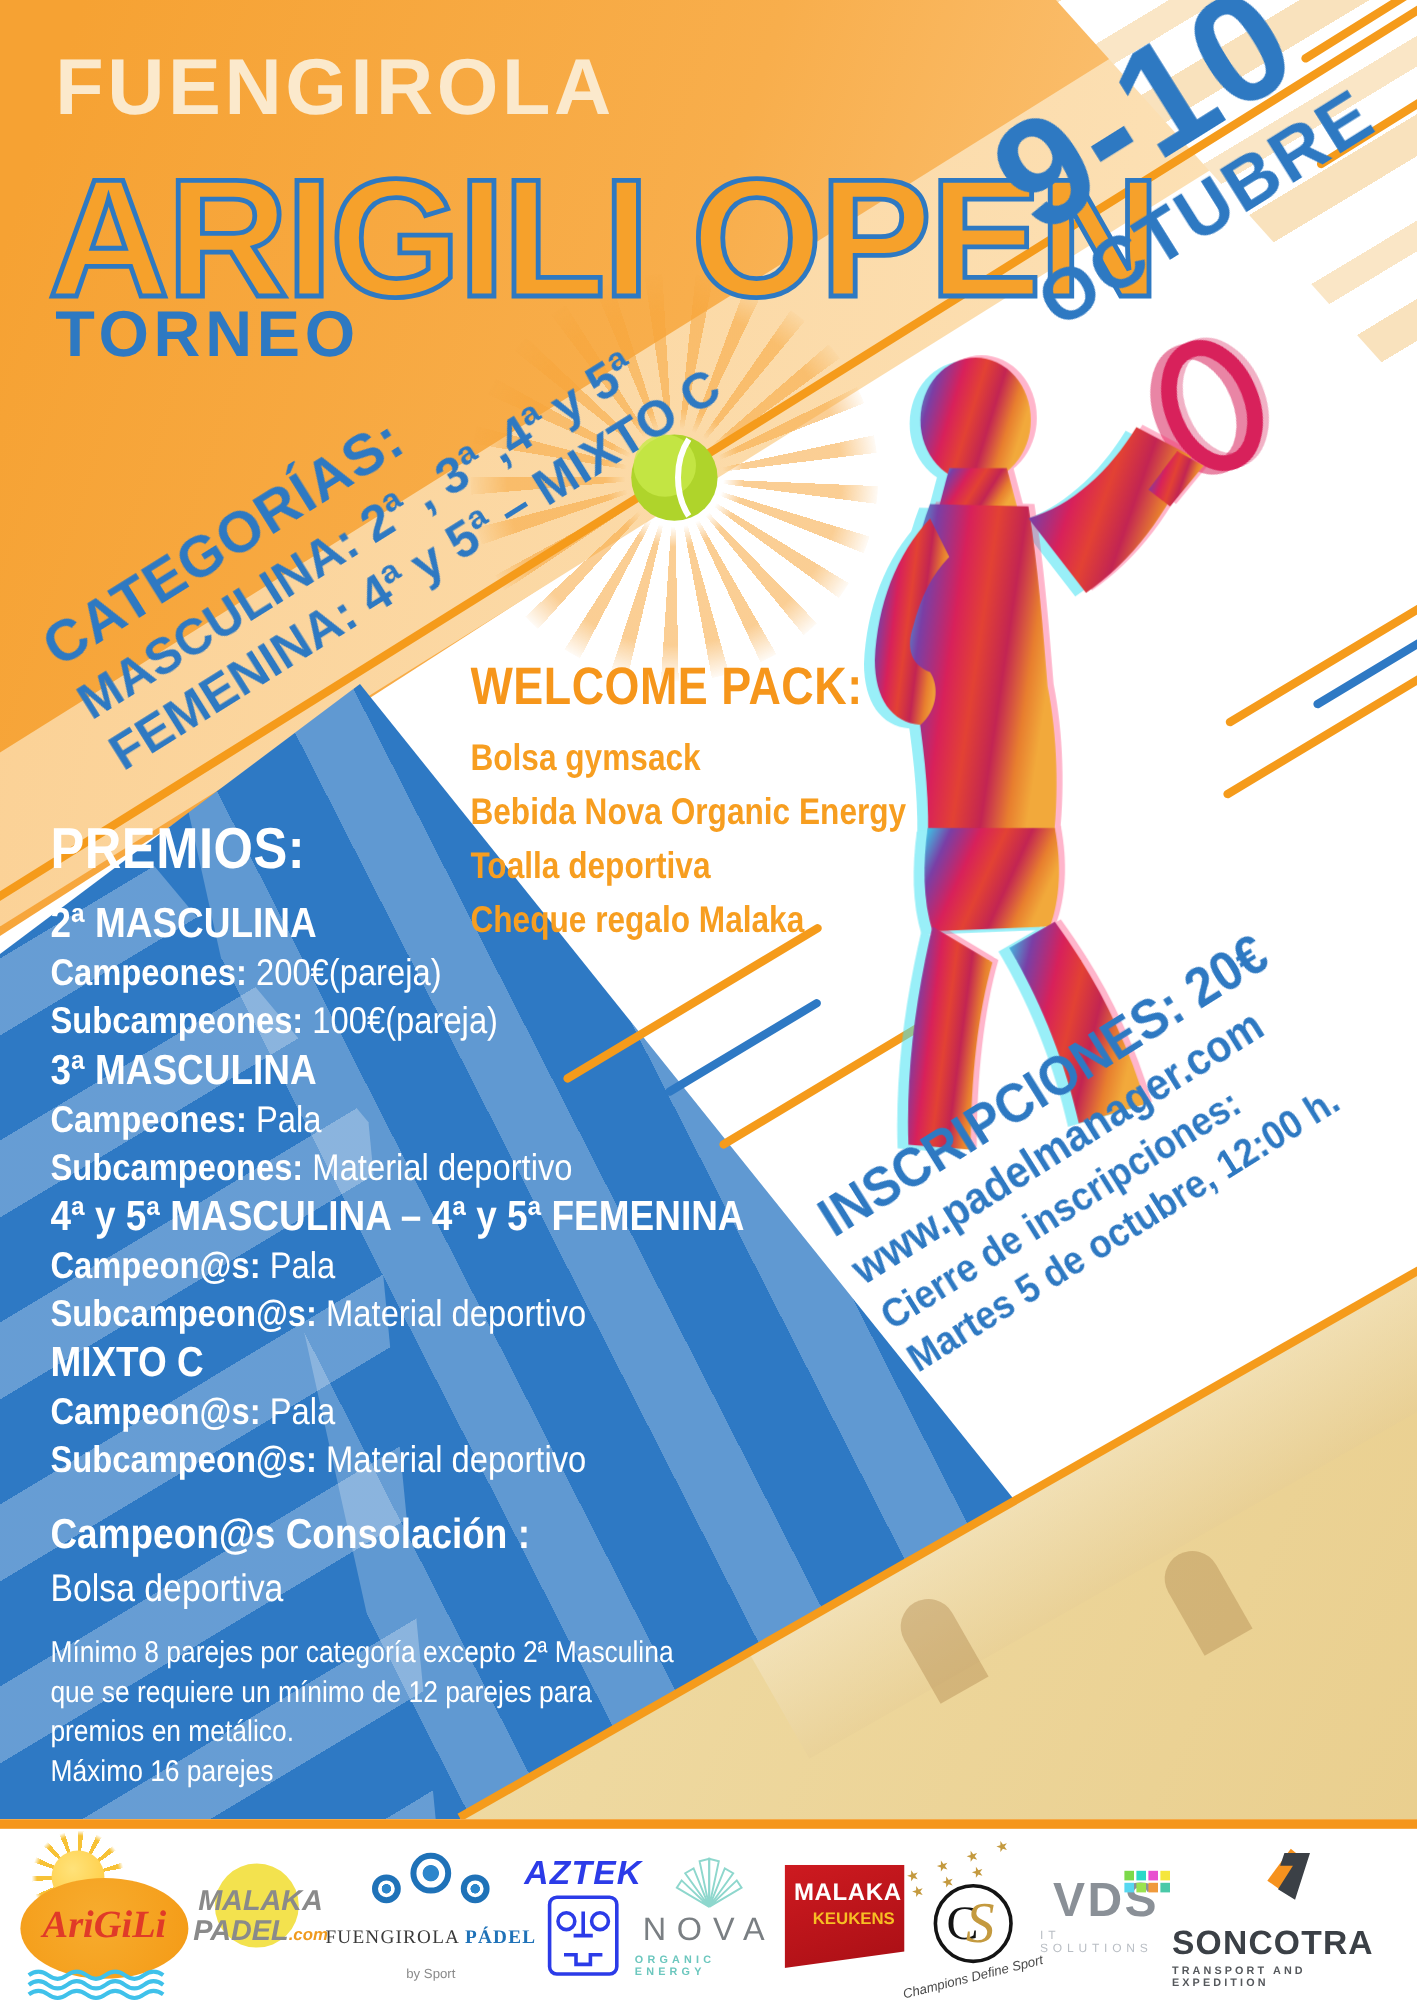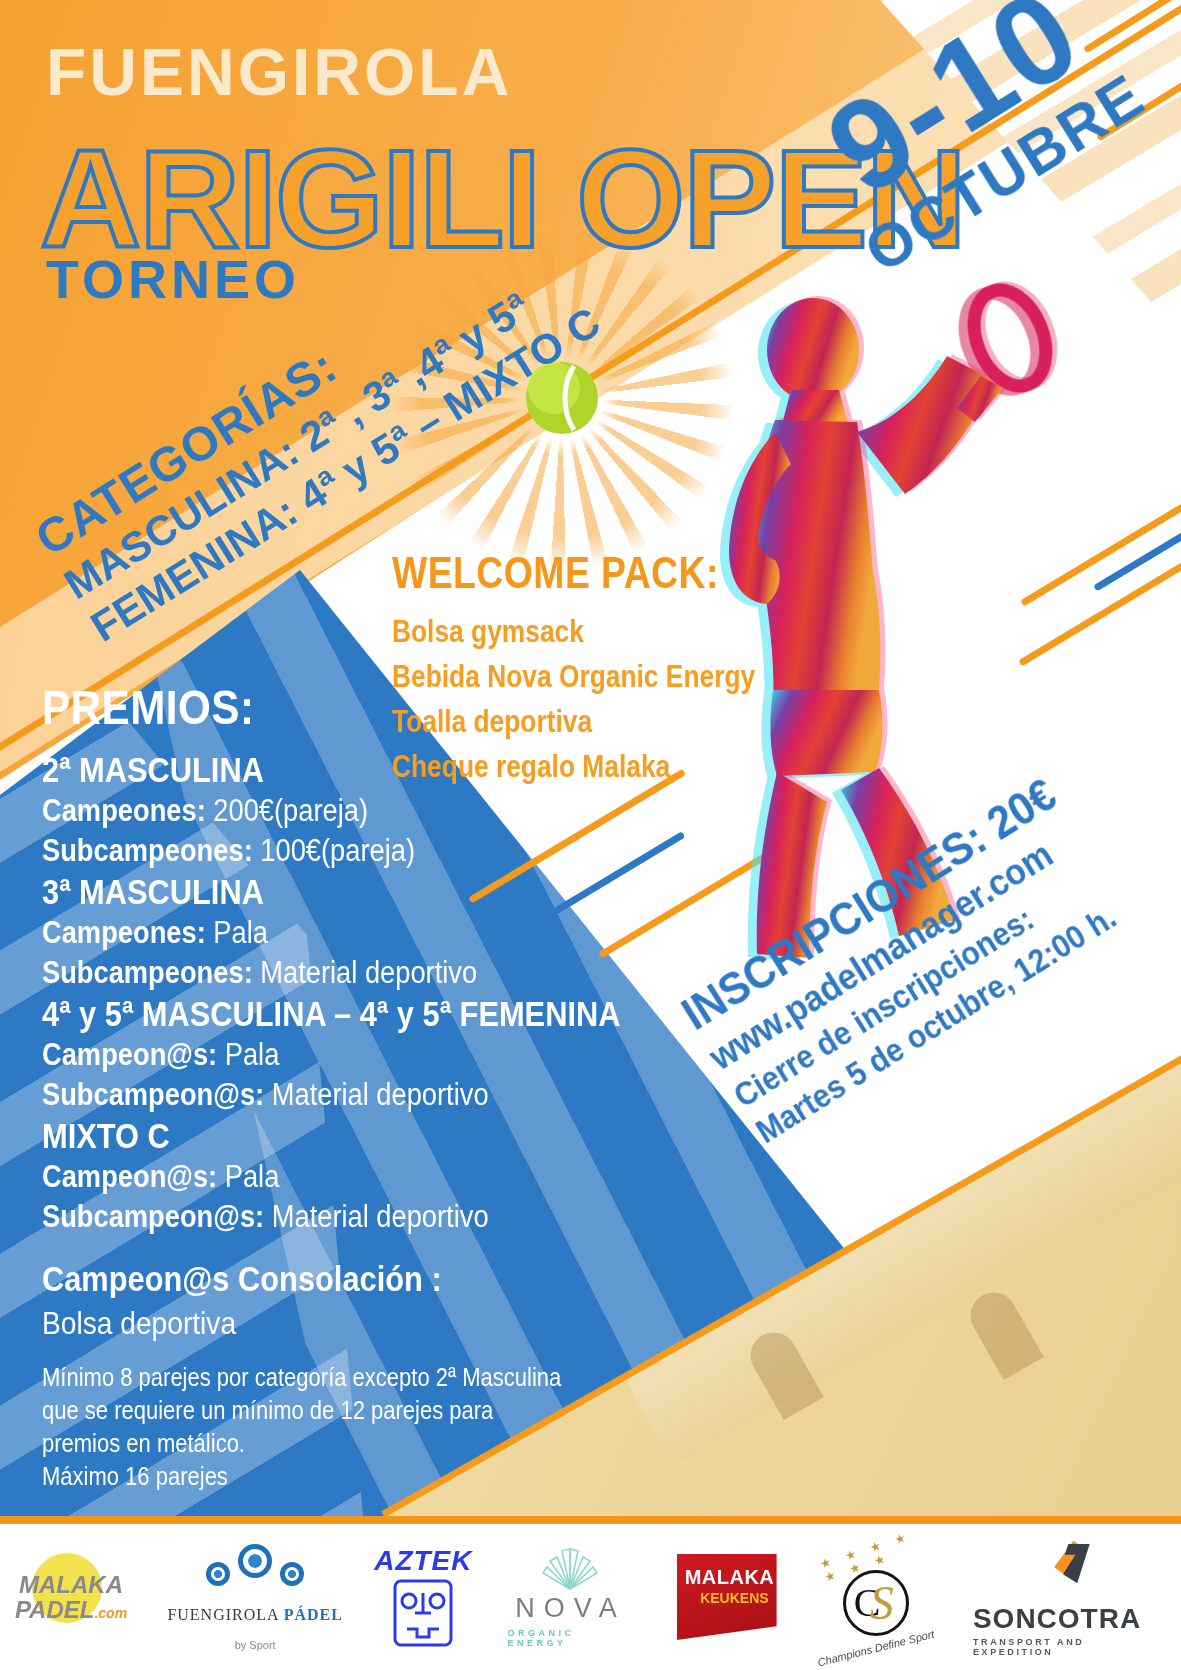--- a/index.html
+++ b/index.html
@@ -287,20 +287,31 @@
 
   <div class="inscr">
     <div class="i1">INSCRIPCIONES: 20€</div>
     <div class="i2">www.padelmanager.com</div>
     <div class="i3">Cierre de inscripciones:</div>
     <div class="i4">Martes 5 de octubre, 12:00 h.</div>
   </div>
 
   <div class="logo-bar">
 
+    <div class="logo lg-ari">
+      <div class="ari-rays"></div>
+      <div class="ari-sun"></div>
+      <div class="ari-blob"></div>
+      <div class="ari-name">AriGiLi</div>
+      <svg class="ari-waves" width="130" height="26" viewBox="0 0 130 26">
+        <path d="M2,5 q8,-6 16,0 t16,0 t16,0 t16,0 t16,0 t16,0 t16,0" fill="none" stroke="#3FC1EA" stroke-width="3.4"></path>
+        <path d="M2,13 q8,-6 16,0 t16,0 t16,0 t16,0 t16,0 t16,0 t16,0" fill="none" stroke="#3FC1EA" stroke-width="3.4"></path>
+        <path d="M2,21 q8,-6 16,0 t16,0 t16,0 t16,0 t16,0 t16,0 t16,0" fill="none" stroke="#3FC1EA" stroke-width="3.4"></path>
+      </svg>
+    </div>
 
     <div class="logo lg-mal">
       <div class="mal-ball"></div>
       <div class="mal-t1">MALAKA</div>
       <div class="mal-t2"><span>PADEL</span><span class="com">.com</span></div>
     </div>
 
     <div class="logo lg-fue">
       <div class="pins">
         <span class="pin s"></span>
@@ -346,20 +357,34 @@
 
     <div class="logo lg-cds">
       <div class="cds-stars">★ ★ ★ ★ ★ ★ ★</div>
       <div class="cds-circle">
         <span class="cds-c">C</span>
         <span class="cds-s">S</span>
       </div>
       <div class="cds-cap">Champions Define Sport</div>
     </div>
 
+    <div class="logo lg-vds">
+      <div class="vds-name">VDS</div>
+      <div class="vds-px">
+        <i style="background:#7CD94A"></i>
+          <i style="background:#2BD9C8"></i>
+          <i style="background:#E84FD0"></i>
+          <i style="background:#F5E63C"></i>
+        <i style="background:#57D7F0"></i>
+          <i style="background:#9BE34F"></i>
+          <i style="background:#F09A3C"></i>
+          <i style="background:#49C9A8"></i>
+      </div>
+      <div class="vds-tag">IT SOLUTIONS</div>
+    </div>
 
     <div class="logo lg-son">
       <svg width="46" height="54" viewBox="0 0 46 54">
         <path d="M4,34 L26,4 L38,14 L18,44 Z" fill="#F6921E"></path>
         <path d="M20,8 L44,8 L30,52 L14,42 L28,20 L16,20 Z" fill="#3B4046"></path>
       </svg>
       <div class="son-texts">
         <div class="son-name">SONCOTRA</div>
         <div class="son-tag">TRANSPORT AND EXPEDITION</div>
       </div>

